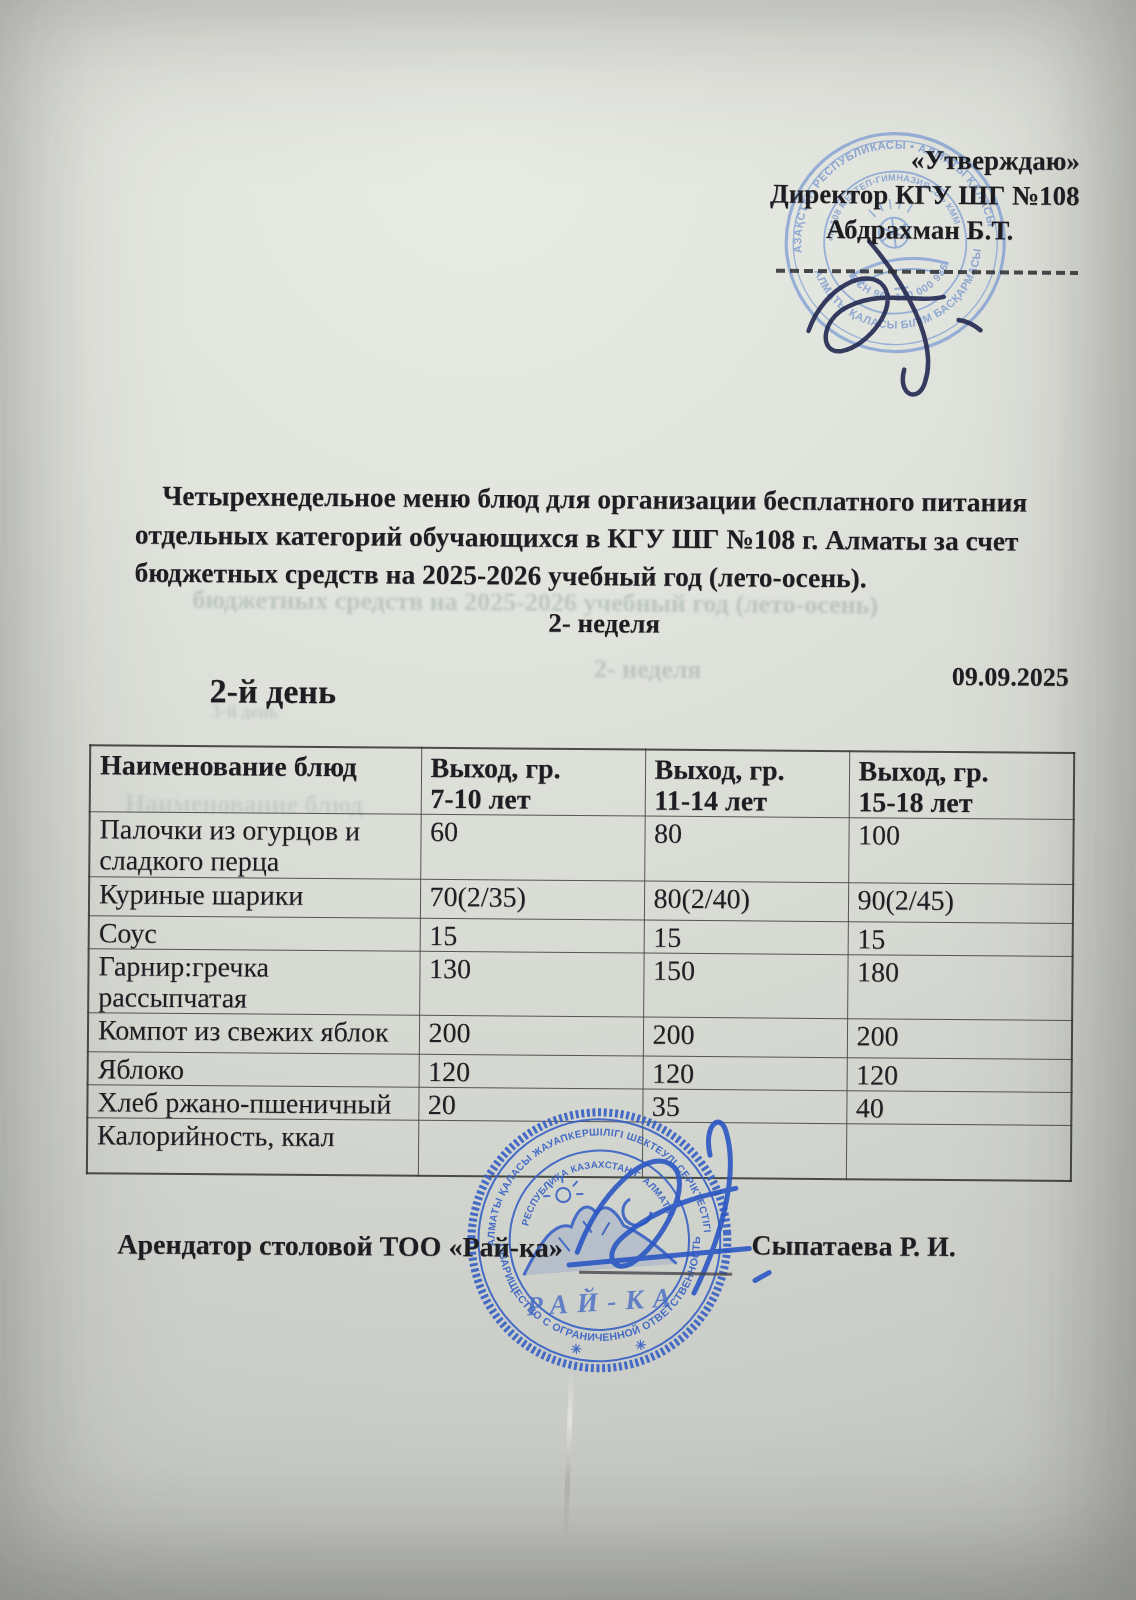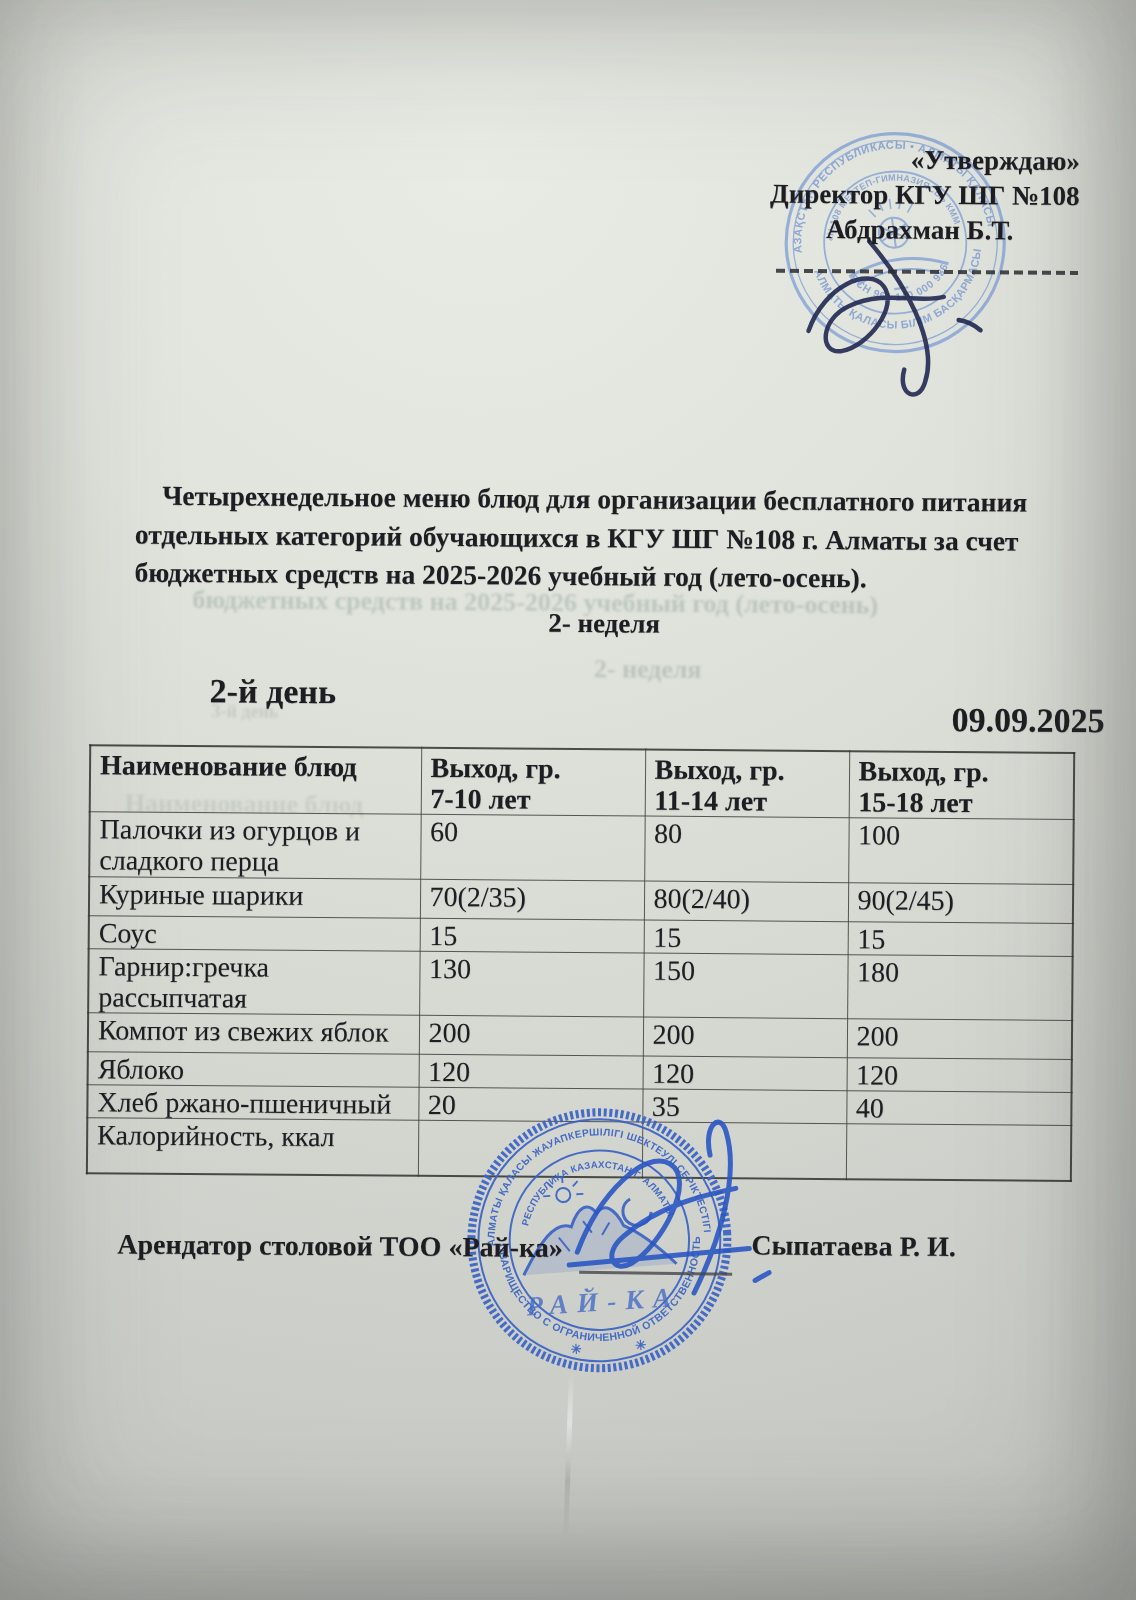--- a/index.html
+++ b/index.html
@@ -23,21 +23,21 @@
 
   .approval{right:56px;top:136px;text-align:right;font-size:27px;line-height:35px;z-index:5;}
   .approval .l3{padding-right:66px;}
   .dashes{left:777px;top:263px;width:302px;height:4px;z-index:5;
     background:repeating-linear-gradient(90deg,#2c2c30 0 9px,transparent 9px 14px);opacity:.85;}
 
   .title{left:138px;top:476px;font-size:27.5px;line-height:38.5px;z-index:4;}
   .title .l1{padding-left:27px;}
   .week{left:552px;top:604px;font-size:27px;z-index:4;}
   .day{left:214px;top:671px;font-size:34px;z-index:4;}
-  .date{left:956px;top:655px;font-size:34px;z-index:4;margin-top:39px;}
+  .date{left:956px;top:655px;font-size:26px;z-index:4;}
 
   table.menu{left:94px;top:744px;width:984px;border-collapse:collapse;table-layout:fixed;z-index:2;
     border:2.5px solid rgba(48,49,45,.85);}
   table.menu td{border:1.5px solid rgba(52,53,49,.8);vertical-align:top;padding:1px 9px 0 9px;
     font-size:28px;line-height:31px;}
   table.menu td.hdr{font-weight:bold;padding-top:3px;}
 
   .footer-tenant{left:126px;top:1228px;font-size:28px;z-index:3;}
   .footer-signer{left:760px;top:1224px;font-size:28px;z-index:5;}
   .sign-line{left:588px;top:1267px;width:153px;height:2.5px;background:rgba(70,70,75,.8);

